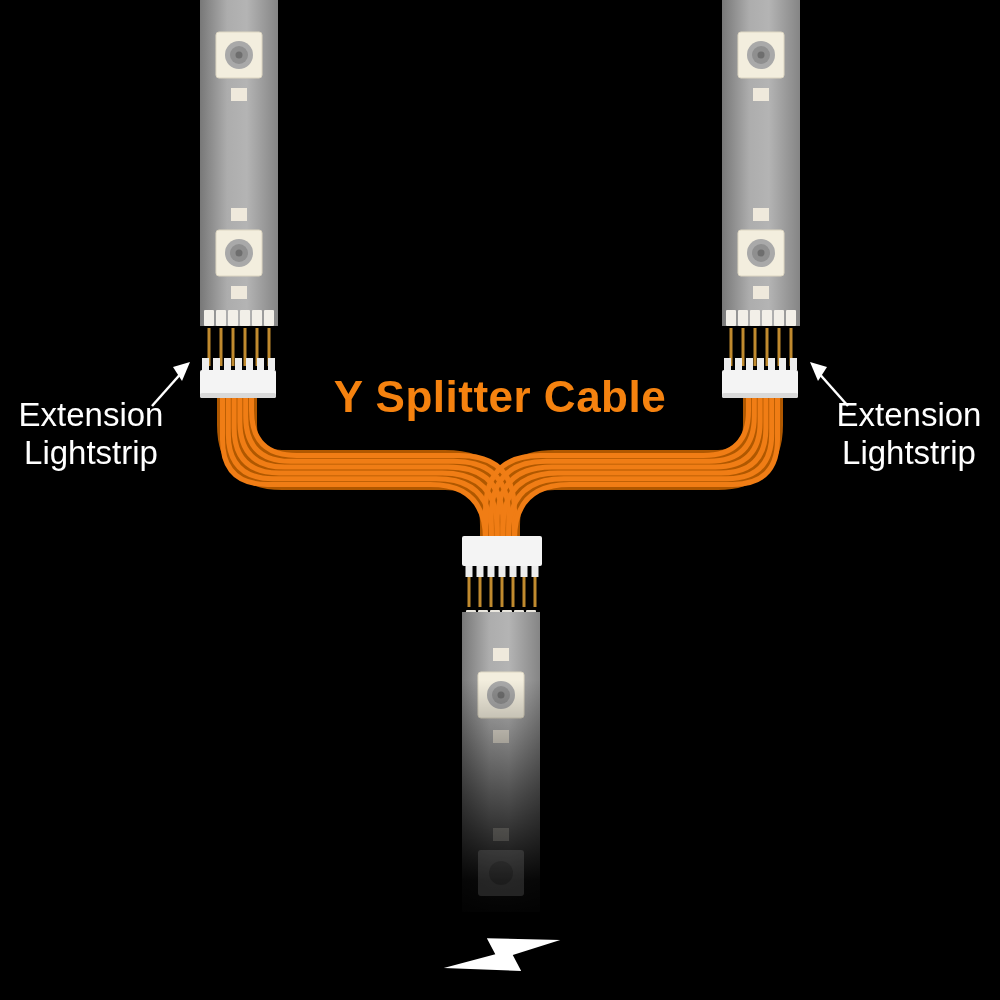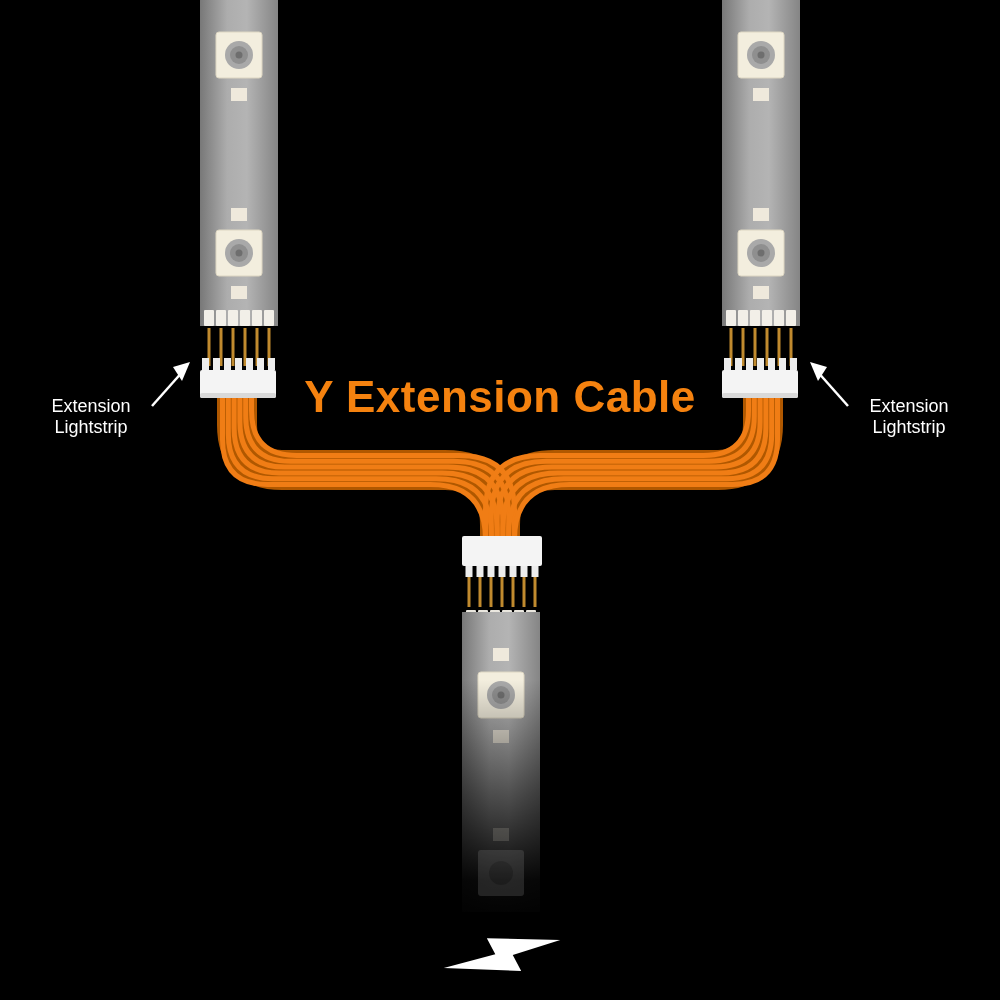--- a/index.html
+++ b/index.html
@@ -2,21 +2,21 @@
 <html><head>
 <meta charset="utf-8">
 <style>
   html,body{margin:0;padding:0;background:#000;}
   #stage{position:relative;width:1000px;height:1000px;background:#000;overflow:hidden;
          font-family:"Liberation Sans", sans-serif;}
   #illustration{position:absolute;left:0;top:0;width:1000px;height:1000px;}
   #image-title{position:absolute;top:372px;left:0;width:100%;text-align:center;
         font-size:44px;font-weight:bold;letter-spacing:.5px;color:#f5820f;}
   .side-label{position:absolute;top:396px;width:170px;text-align:center;color:#ffffff;
-        font-size:18px;line-height:1.15;font-weight:400;}
+        font-size:33px;line-height:1.15;font-weight:400;}
   #label-left{left:6px;}
   #label-right{left:824px;}
 </style>
 </head>
 <body style="background: rgb(0, 0, 0);">
 
 <div id="stage">
 
   <svg id="illustration" viewBox="0 0 1000 1000" xmlns="http://www.w3.org/2000/svg">
 
@@ -166,21 +166,21 @@
     <g stroke="#ffffff" stroke-width="2.5" fill="#ffffff">
       <line x1="848" y1="406" x2="816" y2="370"></line>
       <polygon points="810,362 827,367 818,381" stroke="none"></polygon>
     </g>
 
     <g transform="translate(502,954) rotate(62)">
       <polygon points="15,-58 -21,6 -3,6 -15,58 24,-9 6,-9" fill="#ffffff"></polygon>
     </g>
   </svg>
 
-  <div id="image-title" style="color: rgb(245, 130, 15);">Y Extension Cable</div>
+  <div id="image-title" style="color: rgb(245, 130, 15);">Y Splitter Cable</div>
 
   <div id="label-left" class="side-label" style="color: rgb(255, 255, 255);">
     <span>Extension</span><br>
     <span>Lightstrip</span>
   </div>
 
   <div id="label-right" class="side-label" style="color: rgb(255, 255, 255);">
     <span>Extension</span><br>
     <span>Lightstrip</span>
   </div>

